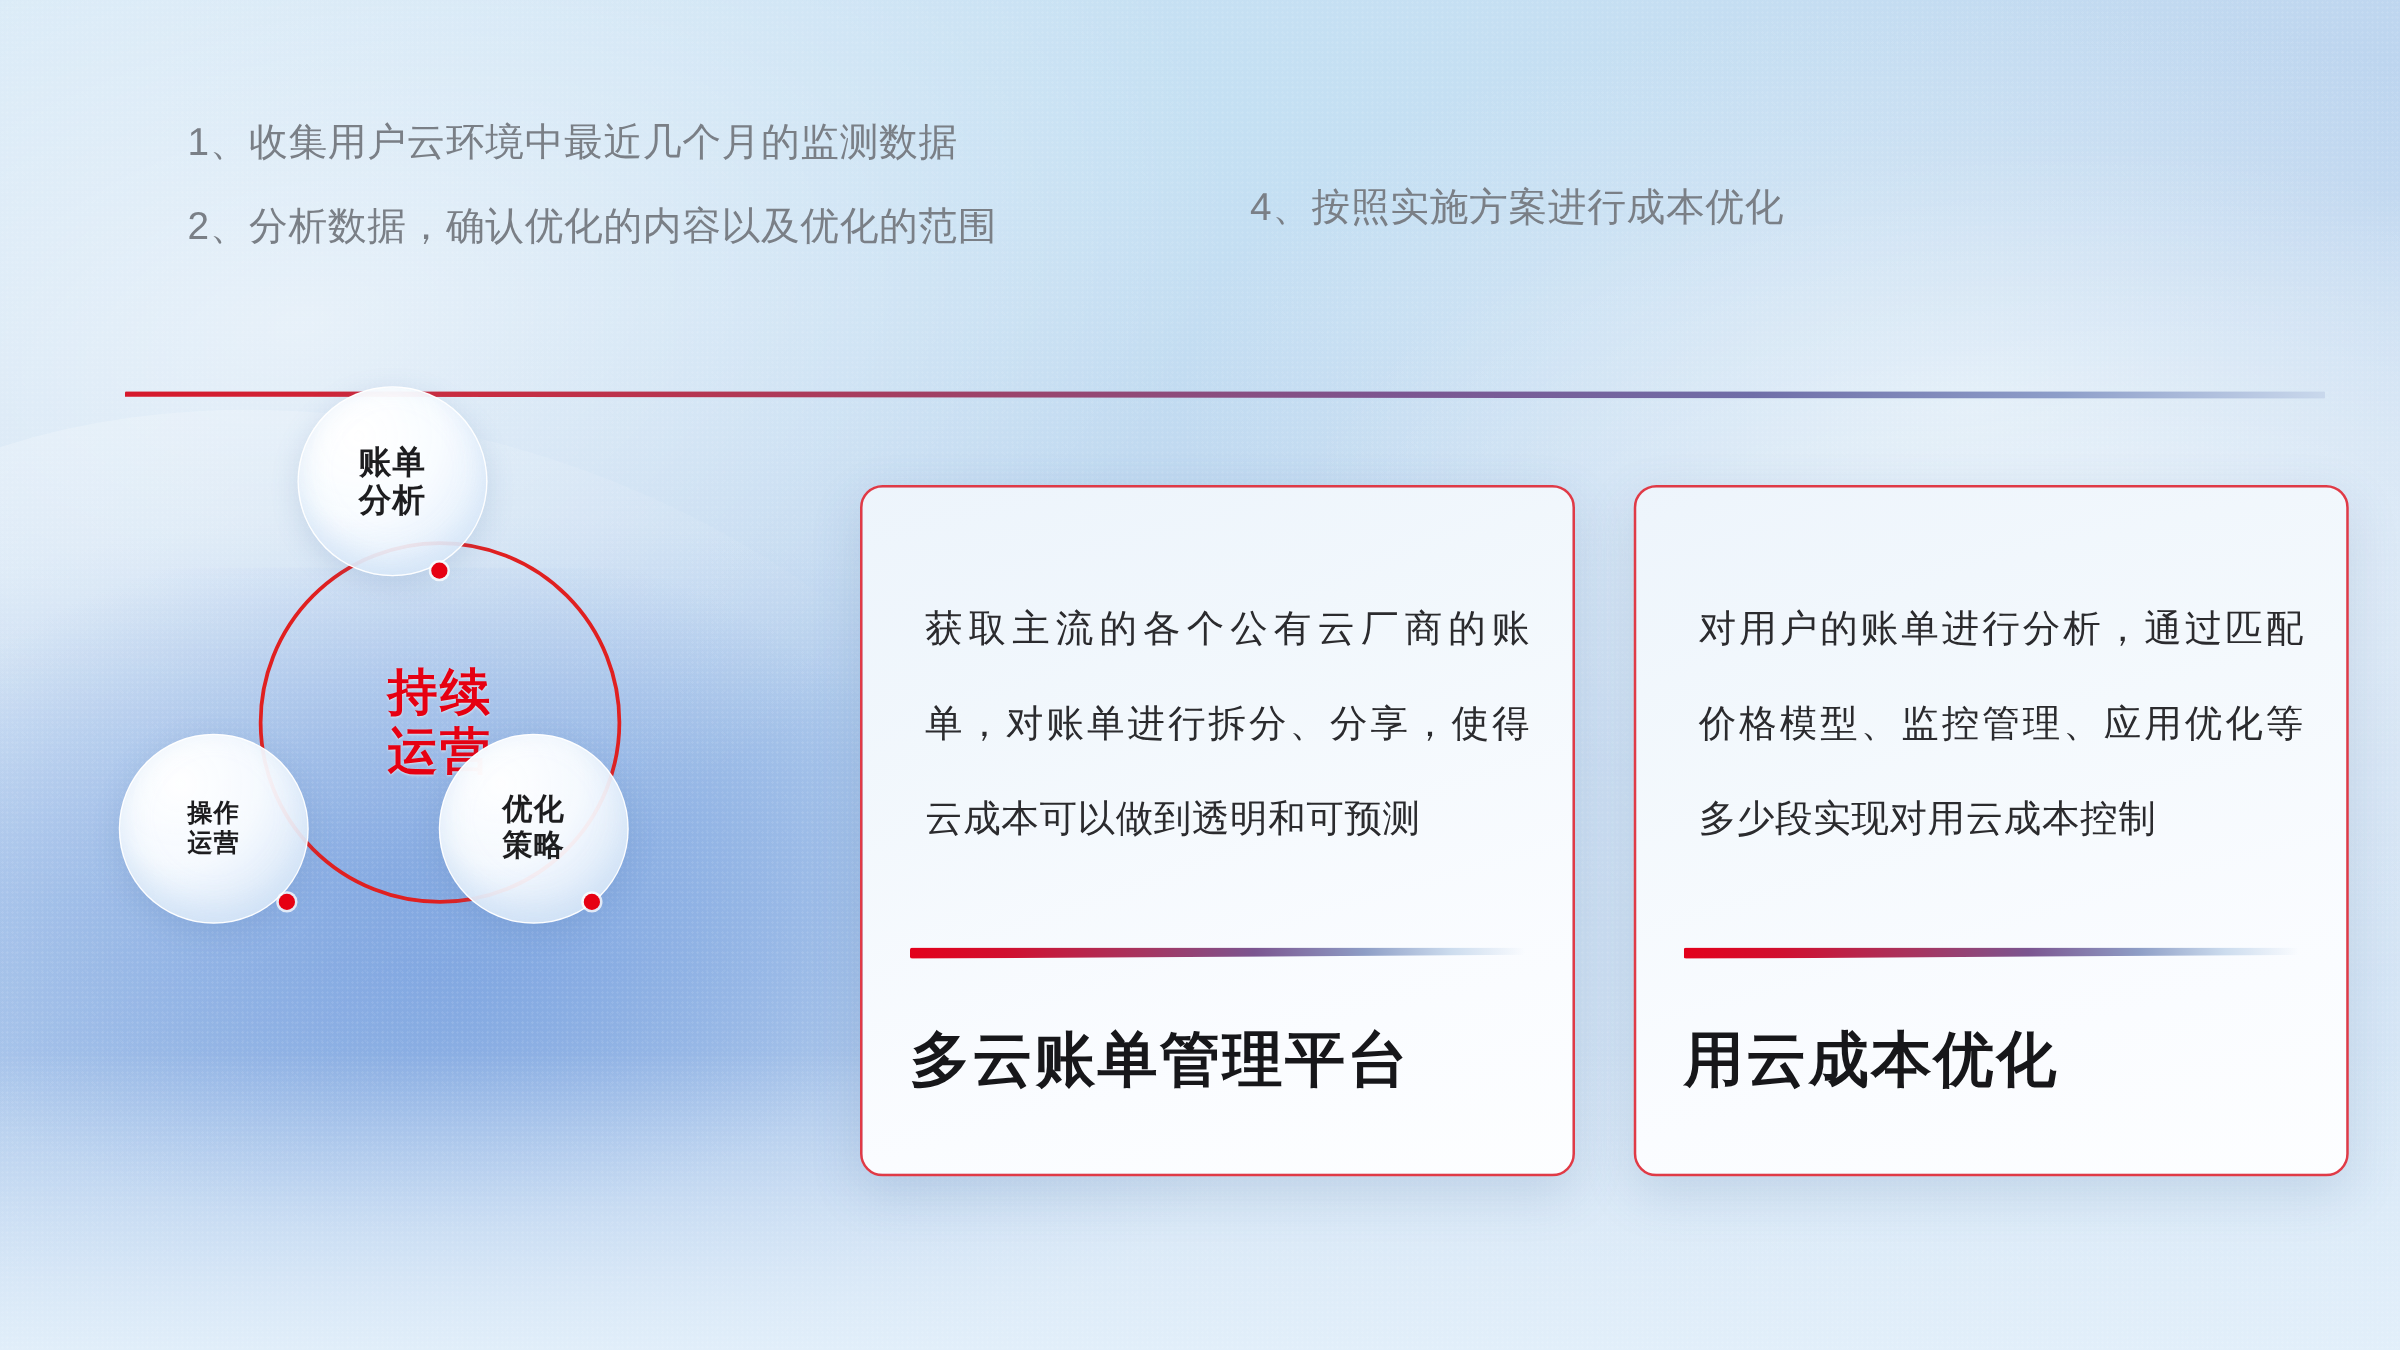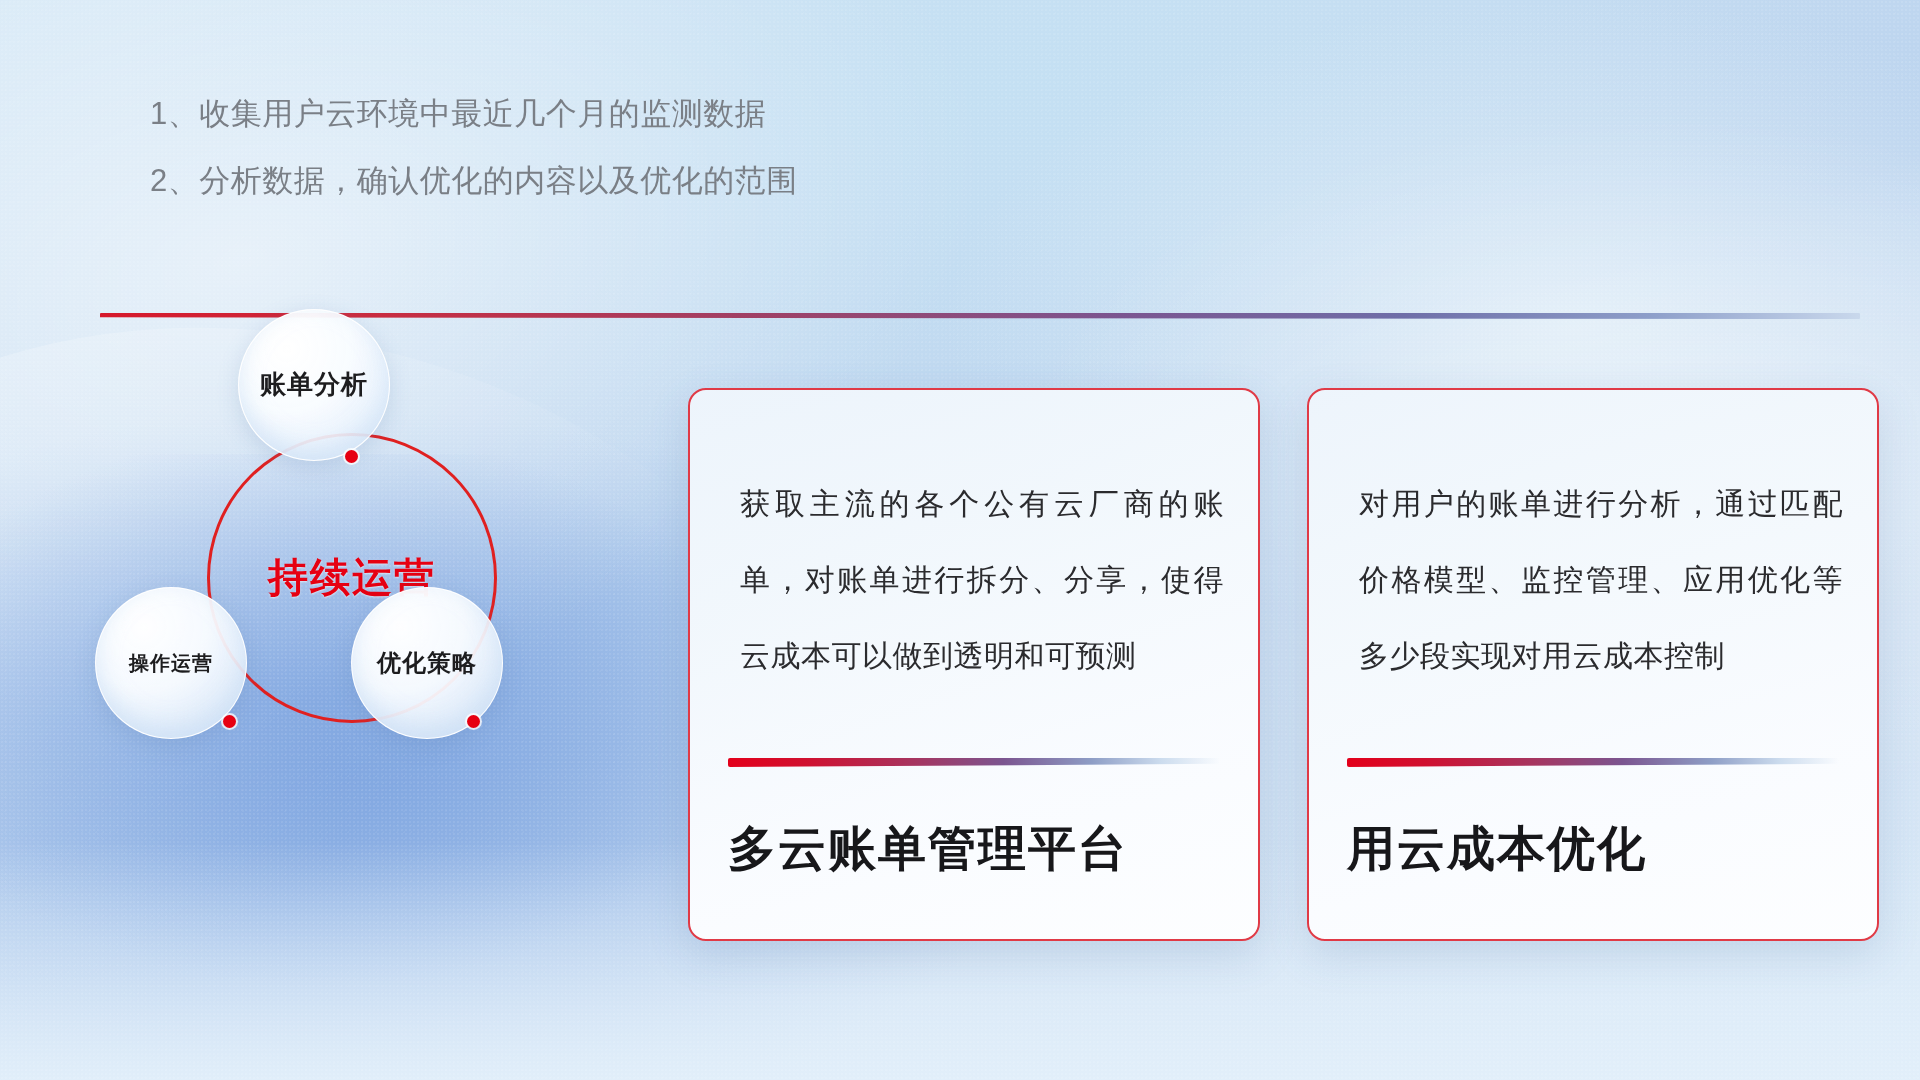--- a/index.html
+++ b/index.html
@@ -80,34 +80,34 @@
   #diagram{ position:absolute; left:95px; top:355px; width:470px; height:440px; }
 
   .big-ring{
     position:absolute; left:112px; top:78px; width:290px; height:290px;
     border-radius:50%;
     border:3px solid #e02020;
     box-sizing:border-box;
   }
   .center-label{
     position:absolute; left:112px; top:78px; width:290px; height:290px;
-    display:flex; flex-direction:row; align-items:center; justify-content:center;
+    display:flex; flex-direction:column; align-items:center; justify-content:center;
     color:#e60012;
     font-weight:bold;
     font-size:40px;
     line-height:1.18;
     letter-spacing:2px;
     text-shadow:0 1px 2px rgba(255,255,255,0.6);
     pointer-events:none;
   }
 
   .bub{
     position:absolute;
     border-radius:50%;
-    display:flex; flex-direction:row;
+    display:flex; flex-direction:column;
     align-items:center; justify-content:center;
     color:#1d1d1f;
     font-weight:bold;
     line-height:1.2;
     letter-spacing:1px;
     background:
       radial-gradient(circle at 32% 26%, rgba(255,255,255,0.99) 0%, rgba(249,252,255,0.96) 42%, rgba(233,242,252,0.90) 72%, rgba(221,234,249,0.86) 100%);
     border:1.5px solid rgba(255,255,255,0.95);
     box-shadow:0 6px 22px rgba(90,125,175,0.20), inset 0 -10px 22px rgba(196,219,243,0.55);
   }
@@ -175,20 +175,21 @@
   <div class="bg-bottom-soft"></div>
   <div class="bg-noise"></div>
 </div>
 
 <div id="steps">
   <div class="step-col-left">
     <div class="step">1、收集用户云环境中最近几个月的监测数据</div>
     <div class="step">2、分析数据，确认优化的内容以及优化的范围</div>
   </div>
   <div class="step-col-right">
+    <div class="step">4、按照实施方案进行成本优化</div>
   </div>
 </div>
 
 <div id="toprule"></div>
 
 <div id="diagram">
   <div class="big-ring"></div>
 
   <div class="center-label">
     <span>持续</span>

